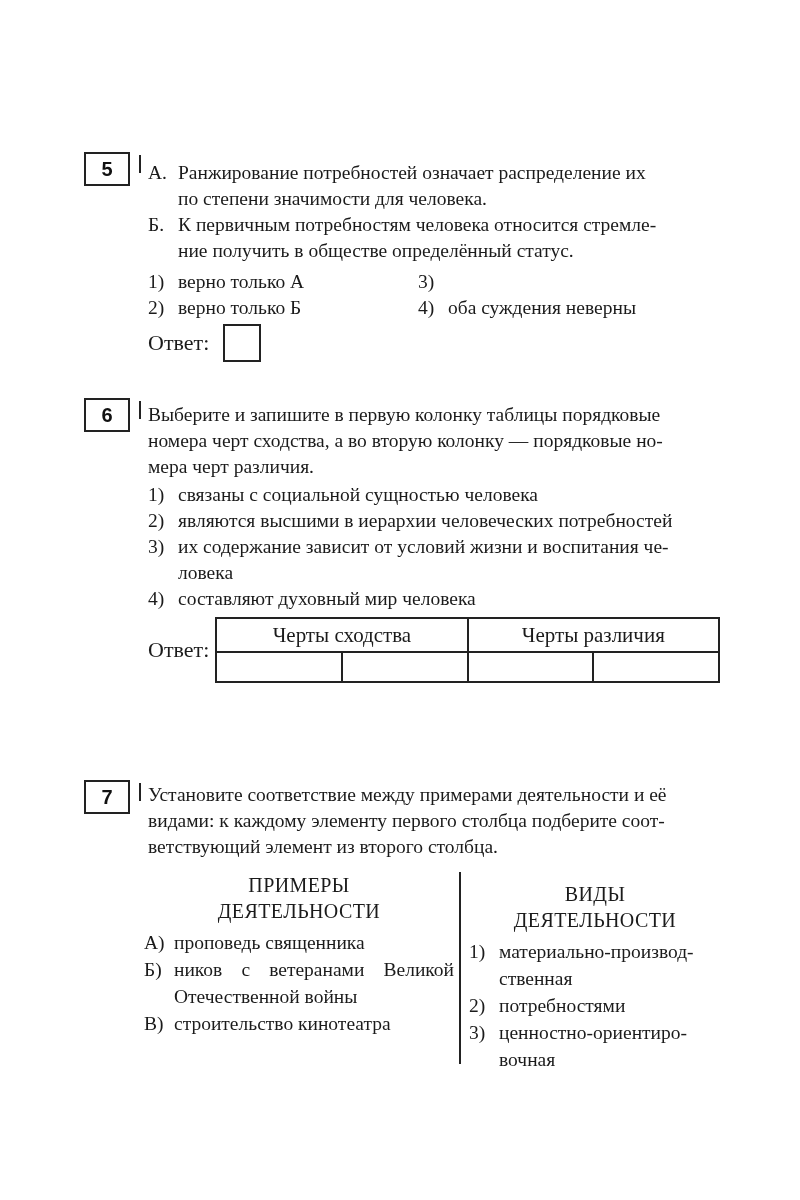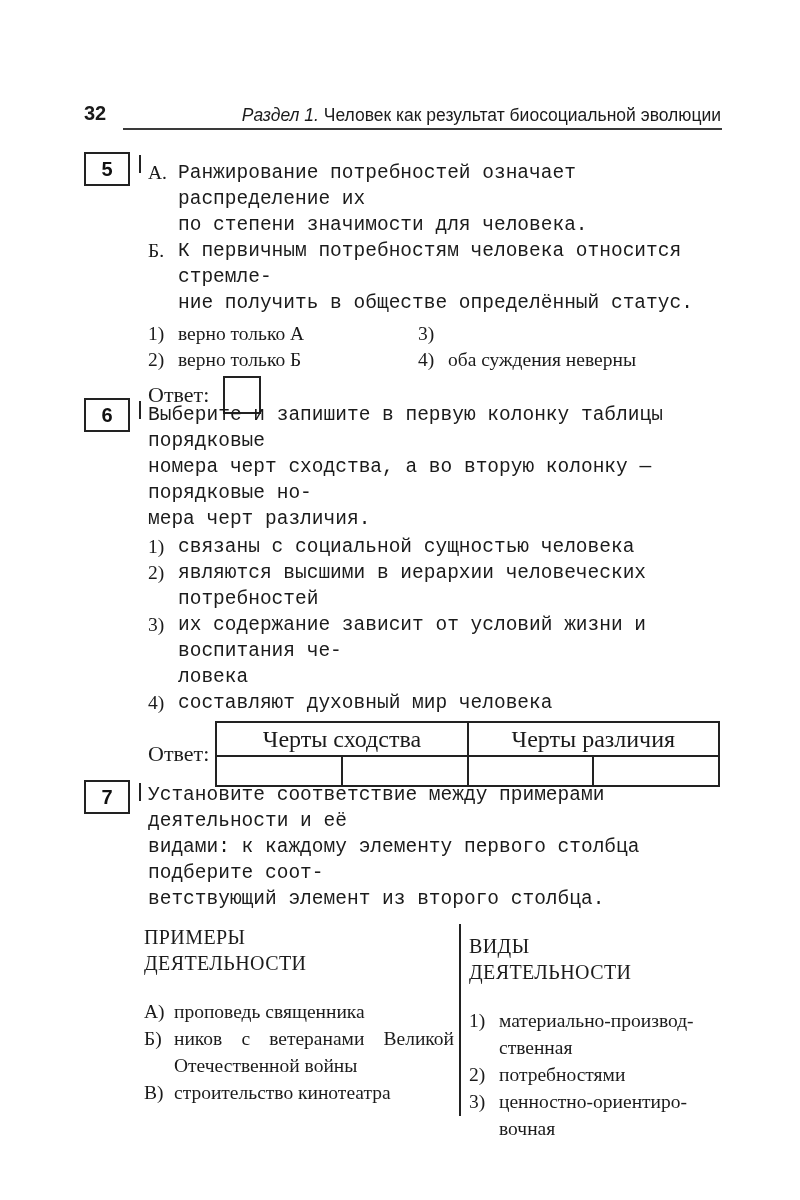--- a/index.html
+++ b/index.html
@@ -16,64 +16,59 @@
   .headrule{position:absolute;left:123px;right:78px;top:28px;height:2px;background:#3a3a3a;}
 
   
   .qsec{position:absolute;left:84px;width:636px;}
   .qrow{display:flex;align-items:flex-start;}
   .qbox{flex:none;width:42px;height:30px;border:2px solid #222;display:flex;align-items:center;justify-content:center;
         font-family:"Liberation Sans","DejaVu Sans",sans-serif;font-weight:700;font-size:20px;color:#111;background:#fff;}
   .qtick{flex:none;width:2px;height:18px;background:#222;margin-left:9px;margin-top:3px;}
   .qbody{flex:1;margin-left:7px;font-size:19.5px;line-height:26px;}
 
-  .preline{white-space:pre-line;font-family:Liberation Mono, monospace;}
+  .preline{white-space:pre-line;}
   .intro{padding-top:4px;}
 
   .hang{display:flex;}
   .hang .hlabel{flex:none;width:30px;}
   .hang .htext{flex:1;}
 
   .opts{display:grid;grid-template-columns:270px auto;grid-auto-flow:column;grid-template-rows:26px 26px;margin-top:5px;}
   .opt{display:flex;}
   .opt .hlabel{flex:none;width:30px;}
 
   .ansrow{display:flex;align-items:center;margin-top:3px;}
   .anslabel{font-size:22px;}
   .ansbox{width:34px;height:34px;border:2px solid #222;margin-left:14px;background:#fff;}
 
   
   .tblrow{display:flex;align-items:center;margin-top:5px;}
   table.ans{border-collapse:collapse;margin-left:6px;}
   table.ans col{width:126px;}
-  table.ans th{border:2px solid #222;height:32px;font-weight:normal;font-size:24px;text-align:center;padding:0;}
+  table.ans th{border:2px solid #222;height:32px;font-weight:normal;font-size:21px;text-align:center;padding:0;}
   table.ans td{border:2px solid #222;height:28px;padding:0;background:#fff;}
 
   
   .match{position:relative;height:194px;margin-top:12px;}
   .mcol-left{position:absolute;left:-4px;top:0;width:310px;}
   .mcol-right{position:absolute;left:321px;top:9px;width:252px;}
   .mdivider{position:absolute;left:311px;top:0;width:2px;height:192px;background:#222;}
-  .colheader{white-space:pre-line;font-size:20px;line-height:26px;letter-spacing:0.4px;margin-bottom:22px;}
+  .colheader{text-align:center;white-space:pre-line;font-size:20px;line-height:26px;letter-spacing:0.4px;margin-bottom:5px;}
   .mitem{display:flex;}
   .mlabel{flex:none;width:30px;line-height:27px;}
   .mlines{flex:1;}
   .ln{line-height:27px;}
   .ln.stretch{text-align:justify;text-align-last:justify;}
 </style>
 </head>
 <body>
 
 <div class="page">
 
-  <div class="runhead">
-    <div class="pagenum">32</div>
-    <div class="runtitle"><span class="it">Раздел 1.</span><span> Человек как результат биосоциальной эволюции</span></div>
-    <div class="headrule"></div>
-  </div>
 
   <div class="qsec" style="top:152px;">
     <div class="qrow">
       <div class="qbox">
           <span>5</span>
         </div>
       <div class="qtick"></div>
       <div class="qbody">
         <div style="margin-top:8px;">
           <div class="hang">

